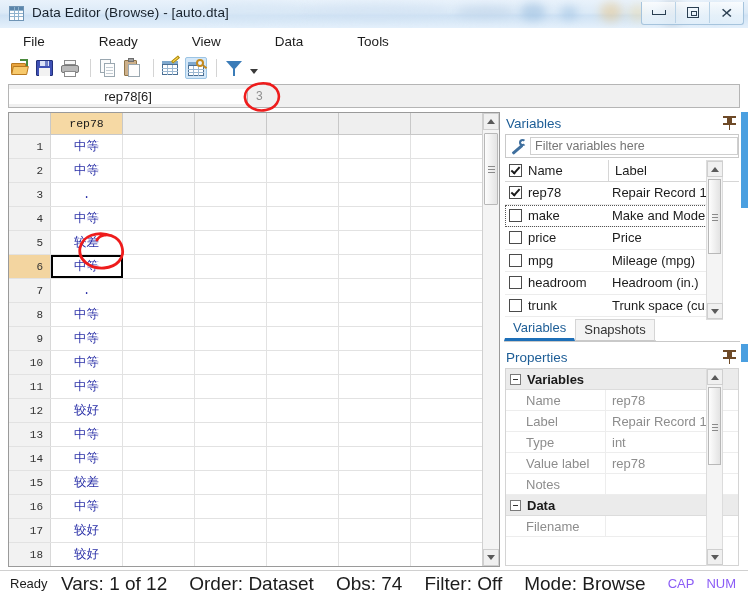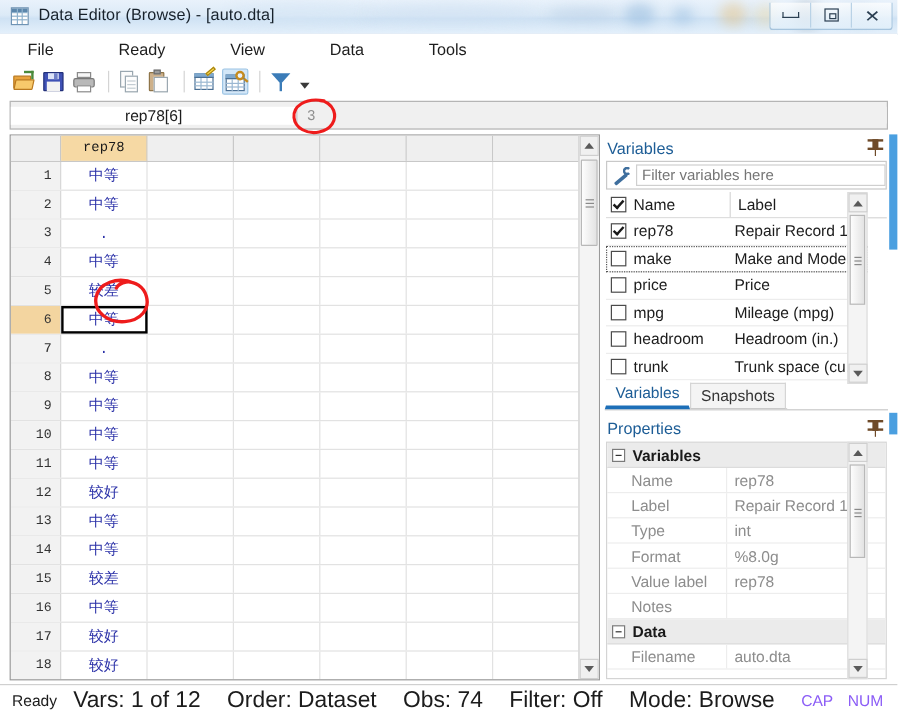--- a/index.html
+++ b/index.html
@@ -707,38 +707,33 @@
           </div>
           <div class="prow">
             <span class="pk">Label</span>
             <span class="pv">Repair Record 1</span>
           </div>
           <div class="prow">
             <span class="pk">Type</span>
             <span class="pv">int</span>
           </div>
           <div class="prow">
-            <span class="pk">Format</span>
-            <span class="pv">%8.0g</span>
-          </div>
-          <div class="prow">
             <span class="pk">Value label</span>
             <span class="pv">rep78</span>
           </div>
           <div class="prow">
             <span class="pk">Notes</span>
             <span class="pv"></span>
           </div>
           <div class="pgroup">
             <span class="pm"></span>
             <span class="gt">Data</span>
           </div>
           <div class="prow">
             <span class="pk" style="padding-left: 20px; position: relative;">Filename</span>
-            <span class="pv">auto.dta</span>
           </div>
         </div>
       <div id="propvscroll">
         <div class="sb-arrow up" style="height:16px;">
             <span class="tri-up"></span>
           </div>
         <div id="propvthumb">
             <span class="grip"></span>
           </div>
         <div class="sb-arrow dn" style="height:16px;">

